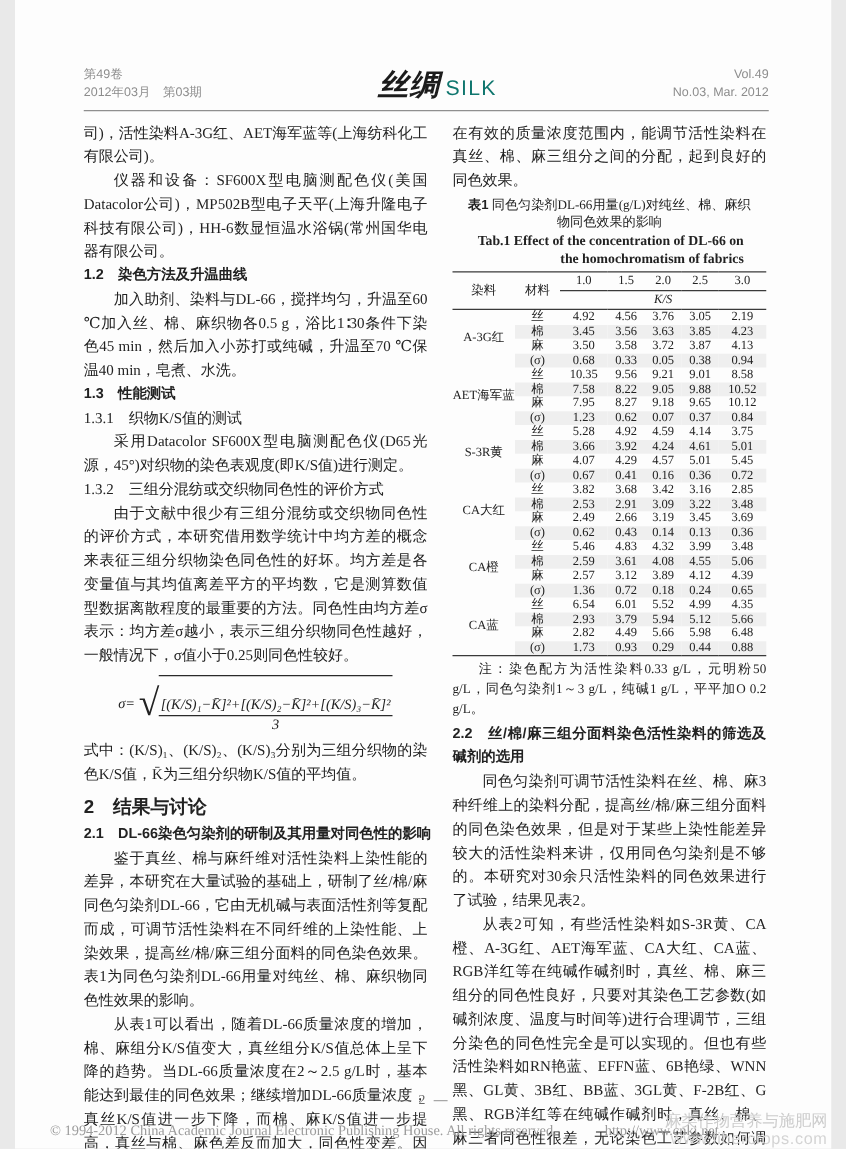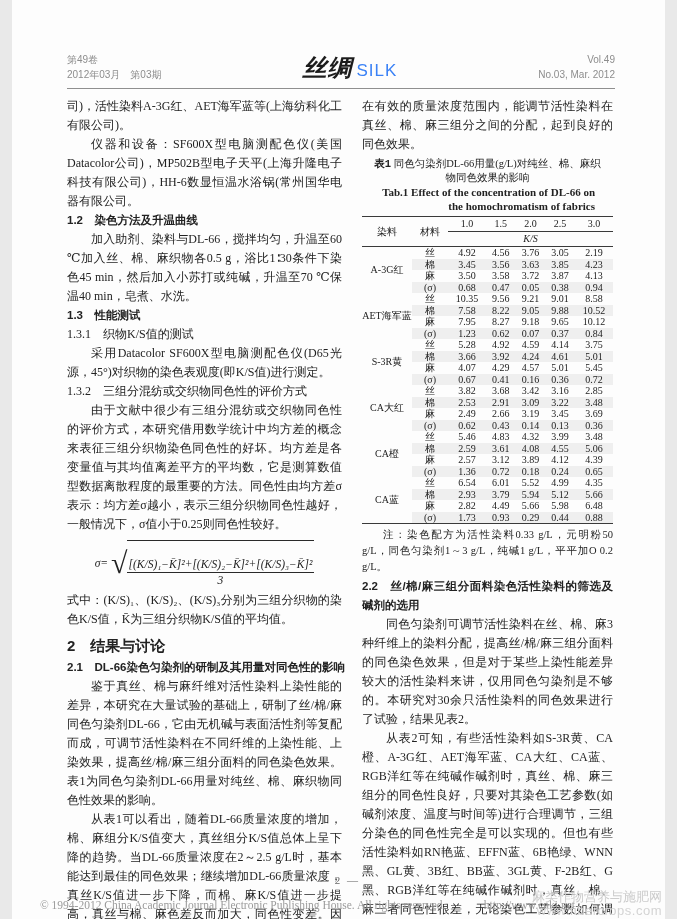--- a/index.html
+++ b/index.html
@@ -4,40 +4,40 @@
 <style>
   html,body{margin:0;padding:0;background:#e9e9e9;}
   .page{position:relative;width:653px;height:919px;background:#fdfdfd;margin:0 auto;
         font-family:"Liberation Serif","DejaVu Serif",serif;color:#222;overflow:hidden;}
   
   .hdr{position:absolute;top:50px;left:55px;right:50px;display:flex;justify-content:space-between;align-items:flex-end;}
   .hdr-left,.hdr-right{font-family:"Liberation Sans","DejaVu Sans",sans-serif;font-size:10px;color:#8d8d8d;line-height:15px;}
   .hdr-right{text-align:right;}
   .logo{display:flex;align-items:baseline;gap:4px;transform:translateY(2px);}
   .logo-cn{font-size:24px;font-weight:bold;font-style:italic;color:#1c1c1c;letter-spacing:1px;}
-  .logo-en{font-family:"Liberation Sans","DejaVu Sans",sans-serif;font-size:17px;color:#3b82f6;letter-spacing:1px;}
+  .logo-en{font-family:"Liberation Sans","DejaVu Sans",sans-serif;font-size:17px;color:#0f766e;letter-spacing:1px;}
   .hdr-rule{position:absolute;top:88px;left:55px;right:50px;border-top:1.5px solid #8f8f8f;}
   
   .cols{position:absolute;top:97px;left:55px;right:52px;display:flex;gap:20px;}
   .col{width:275px;font-size:12px;line-height:19px;text-align:justify;}
   .p{margin:0;text-indent:2em;}
   .p.noindent{text-indent:0;}
   .h3{margin:0;font-family:"Liberation Sans","DejaVu Sans",sans-serif;font-weight:bold;font-size:11.5px;}
   .h3.nowrap{white-space:nowrap;}
   .h3sub{margin:0;font-weight:normal;}
   .h2{margin:7px 0 3px 0;font-family:"Liberation Sans","DejaVu Sans",sans-serif;font-weight:bold;font-size:15px;}
   
   .formula{margin:6px 0 4px 0;display:flex;justify-content:center;align-items:center;font-style:italic;font-size:11.5px;line-height:13px;}
   .radical{font-size:30px;font-style:normal;font-weight:200;margin:0 -1px 0 3px;transform:translateY(-1px);}
   .frac{display:inline-flex;flex-direction:column;text-align:center;border-top:1.2px solid #2a2a2a;padding-top:17px;}
   .frac .num{border-bottom:1px solid #2a2a2a;padding:0 2px 1px 2px;}
   .frac .den{padding-top:1px;}
   
   .tcapcn{margin:3px 8px 0 8px;text-align:center;font-size:10.5px;line-height:14px;}
-  .tcapcn b{font-family:Liberation Mono, monospace;}
+  .tcapcn b{font-family:Liberation Sans, sans-serif;}
   .tcapen{margin:0 18px 3px 18px;text-align:right;font-weight:bold;font-size:11px;line-height:14px;}
   table.t1{width:100%;border-collapse:collapse;font-size:10px;line-height:11.5px;
            border-top:1.6px solid #3a3a3a;border-bottom:1.6px solid #3a3a3a;}
   table.t1 th,table.t1 td{padding:0;font-weight:normal;text-align:center;}
   table.t1 thead th{font-size:10px;line-height:14px;}
   th.conc{border-bottom:0.8px solid #3a3a3a;}
   tr.ksrow th{border-bottom:0.8px solid #3a3a3a;font-style:italic;}
   th.span2{border-bottom:0.8px solid #3a3a3a;}
   td.dye{width:50px;}
   td.mat{width:36px;}
@@ -150,21 +150,21 @@
               <td class="mat">麻</td>
               <td>3.50</td>
               <td>3.58</td>
               <td>3.72</td>
               <td>3.87</td>
               <td>4.13</td>
             </tr>
             <tr class="stripe">
               <td class="mat">(σ)</td>
               <td>0.68</td>
-              <td>0.47</td>
+              <td>0.33</td>
               <td>0.05</td>
               <td>0.38</td>
               <td>0.94</td>
             </tr>
             <tr>
               <td rowspan="4" class="dye">AET海军蓝</td>
               <td class="mat">丝</td>
               <td>10.35</td>
               <td>9.56</td>
               <td>9.21</td>

